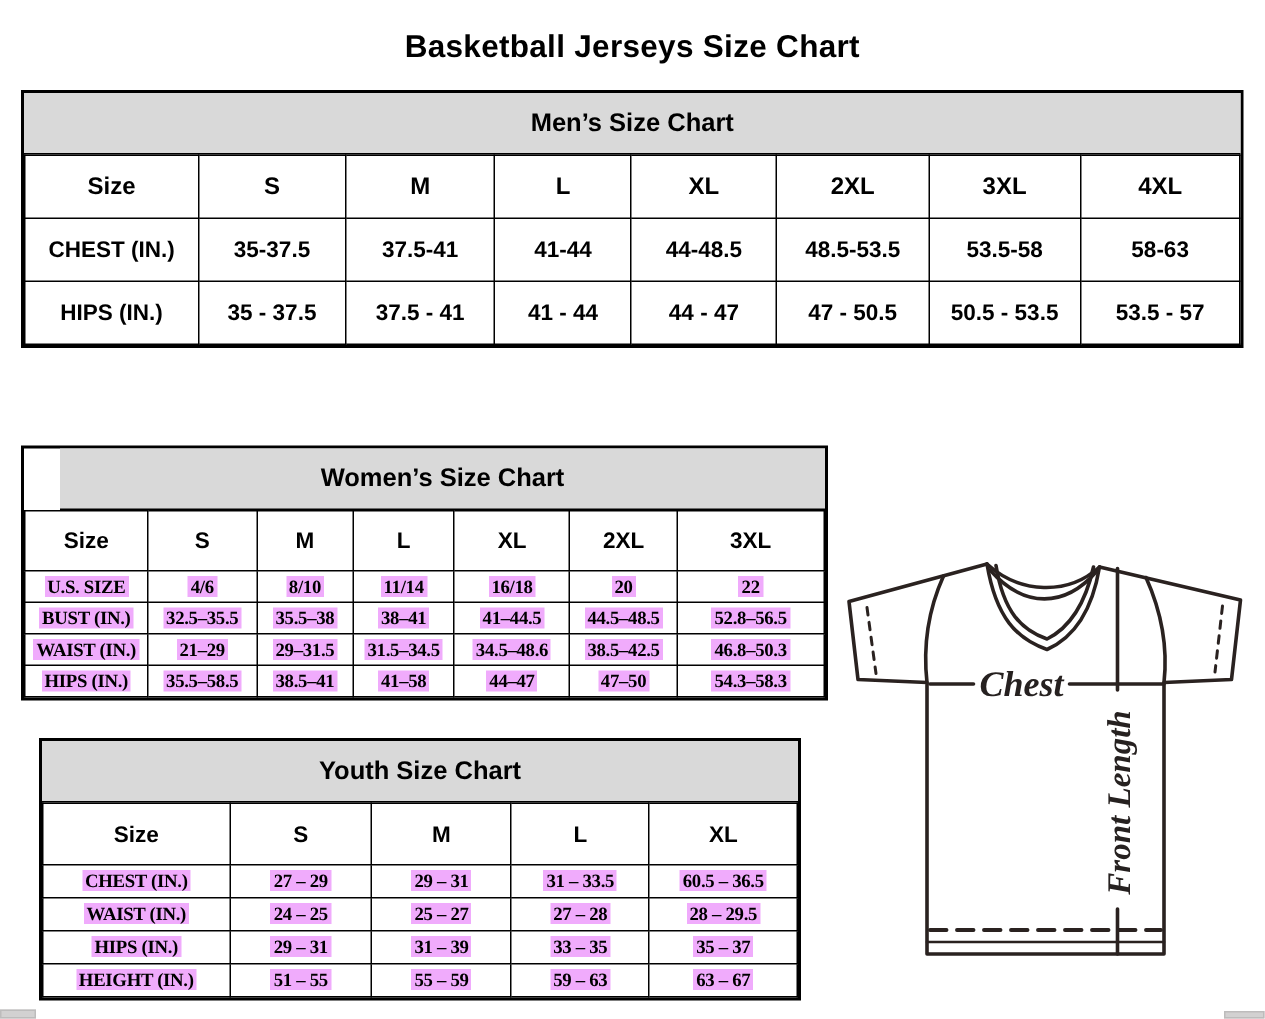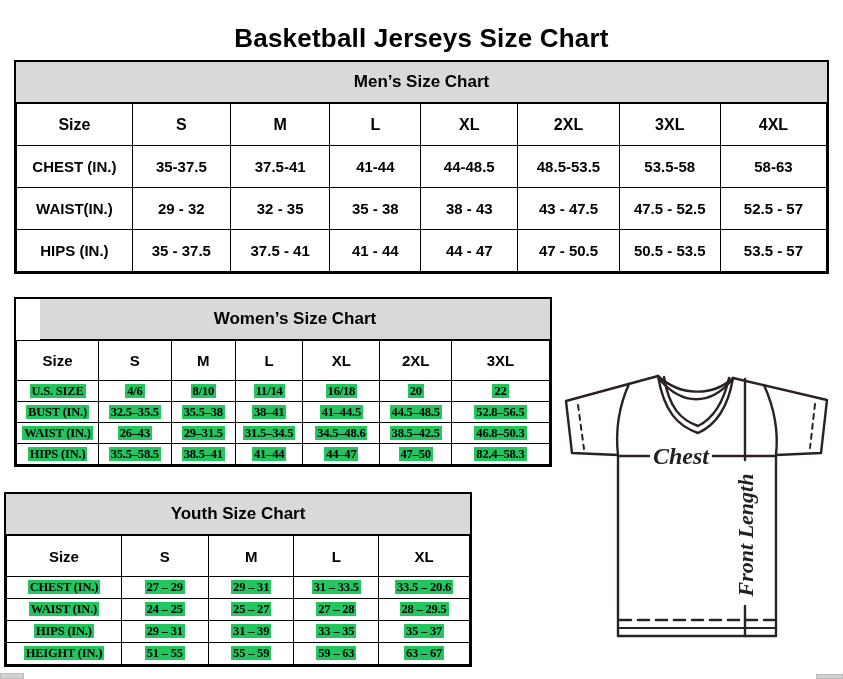--- a/index.html
+++ b/index.html
@@ -2,26 +2,26 @@
 <html><head>
 <meta charset="utf-8">
 <style>
   html,body{margin:0;padding:0;background:#fff;}
   body{
     position:relative;width:843px;height:679px;overflow:hidden;
     font-family:"Liberation Sans",sans-serif;color:#000;
   }
   .page-title{
     position:absolute;top:6px;left:0;width:100%;text-align:center;
-    font-size:26px;font-weight:bold;letter-spacing:.2px;
+    font-size:21px;font-weight:bold;letter-spacing:.2px;
   }
   .chart-section{position:absolute;border:2px solid #000;box-sizing:border-box;background:#fff;}
   .mens-section{left:14px;top:60px;width:815px;}
   .womens-section{left:14px;top:297px;width:538px;}
-  .youth-section{left:4px;top:492px;width:468px;}
+  .youth-section{left:26px;top:492px;width:508px;}
   .band{
     background:#d9d9d9;border-bottom:1.5px solid #000;
     display:flex;align-items:center;justify-content:center;
     font-weight:bold;font-size:17px;
   }
   .mens-section .band{height:40px;}
   .womens-section .band{height:40px;margin-left:24px;}
   .youth-section .band{height:40px;}
   table{border-collapse:collapse;width:100%;table-layout:fixed;}
   th,td{
@@ -34,21 +34,21 @@
   
   .small th{font-size:15px;}
   .womens-section th{height:39px;}
   .youth-section th{height:40px;}
   .small td{
     font-family:"Liberation Serif",serif;font-weight:bold;font-size:12.5px;
     letter-spacing:-.2px;
   }
   .womens-section td{height:20px;}
   .youth-section td{height:21px;}
-  .small td .hl{background:#22c55e;padding:0 2px;}
+  .small td .hl{background:#f0abfc;padding:0 2px;}
   
   .jersey{position:absolute;left:556px;top:368px;width:282px;height:274px;}
   .jersey svg{width:100%;height:100%;}
   .jersey text{
     font-family:"Liberation Serif",serif;font-style:italic;font-weight:bold;
     fill:#262120;
   }
   
   .scroll-frag{position:absolute;background:#d2d1d1;border:1px solid #bdbcbc;box-sizing:border-box;}
   .scroll-frag.left{left:0;top:673px;width:24px;height:6px;}
@@ -89,30 +89,20 @@
           <td>CHEST (IN.)</td>
           <td>35-37.5</td>
           <td>37.5-41</td>
           <td>41-44</td>
           <td>44-48.5</td>
           <td>48.5-53.5</td>
           <td>53.5-58</td>
           <td>58-63</td>
         </tr>
         <tr>
-          <td>WAIST(IN.)</td>
-          <td>29 - 32</td>
-          <td>32 - 35</td>
-          <td>35 - 38</td>
-          <td>38 - 43</td>
-          <td>43 - 47.5</td>
-          <td>47.5 - 52.5</td>
-          <td>52.5 - 57</td>
-        </tr>
-        <tr>
           <td>HIPS (IN.)</td>
           <td>35 - 37.5</td>
           <td>37.5 - 41</td>
           <td>41 - 44</td>
           <td>44 - 47</td>
           <td>47 - 50.5</td>
           <td>50.5 - 53.5</td>
           <td>53.5 - 57</td>
         </tr>
       </tbody>
@@ -156,35 +146,35 @@
           <td><span class="hl">BUST (IN.)</span></td>
           <td><span class="hl">32.5–35.5</span></td>
           <td><span class="hl">35.5–38</span></td>
           <td><span class="hl">38–41</span></td>
           <td><span class="hl">41–44.5</span></td>
           <td><span class="hl">44.5–48.5</span></td>
           <td><span class="hl">52.8–56.5</span></td>
         </tr>
         <tr>
           <td><span class="hl">WAIST (IN.)</span></td>
-          <td><span class="hl">26–43</span></td>
+          <td><span class="hl">21–29</span></td>
           <td><span class="hl">29–31.5</span></td>
           <td><span class="hl">31.5–34.5</span></td>
           <td><span class="hl">34.5–48.6</span></td>
           <td><span class="hl">38.5–42.5</span></td>
           <td><span class="hl">46.8–50.3</span></td>
         </tr>
         <tr>
           <td><span class="hl">HIPS (IN.)</span></td>
           <td><span class="hl">35.5–58.5</span></td>
           <td><span class="hl">38.5–41</span></td>
-          <td><span class="hl">41–44</span></td>
+          <td><span class="hl">41–58</span></td>
           <td><span class="hl">44–47</span></td>
           <td><span class="hl">47–50</span></td>
-          <td><span class="hl">82.4–58.3</span></td>
+          <td><span class="hl">54.3–58.3</span></td>
         </tr>
       </tbody>
     </table>
 </section>
 
 <section class="chart-section youth-section">
   <div class="band">Youth Size Chart</div>
   <table class="small">
       <colgroup>
         <col style="width: 24.8%;">
@@ -201,21 +191,21 @@
           <th>L</th>
           <th>XL</th>
         </tr>
       </thead>
       <tbody>
         <tr>
           <td><span class="hl">CHEST (IN.)</span></td>
           <td><span class="hl">27 – 29</span></td>
           <td><span class="hl">29 – 31</span></td>
           <td><span class="hl">31 – 33.5</span></td>
-          <td><span class="hl">33.5 – 20.6</span></td>
+          <td><span class="hl">60.5 – 36.5</span></td>
         </tr>
         <tr>
           <td><span class="hl">WAIST (IN.)</span></td>
           <td><span class="hl">24 – 25</span></td>
           <td><span class="hl">25 – 27</span></td>
           <td><span class="hl">27 – 28</span></td>
           <td><span class="hl">28 – 29.5</span></td>
         </tr>
         <tr>
           <td><span class="hl">HIPS (IN.)</span></td>

